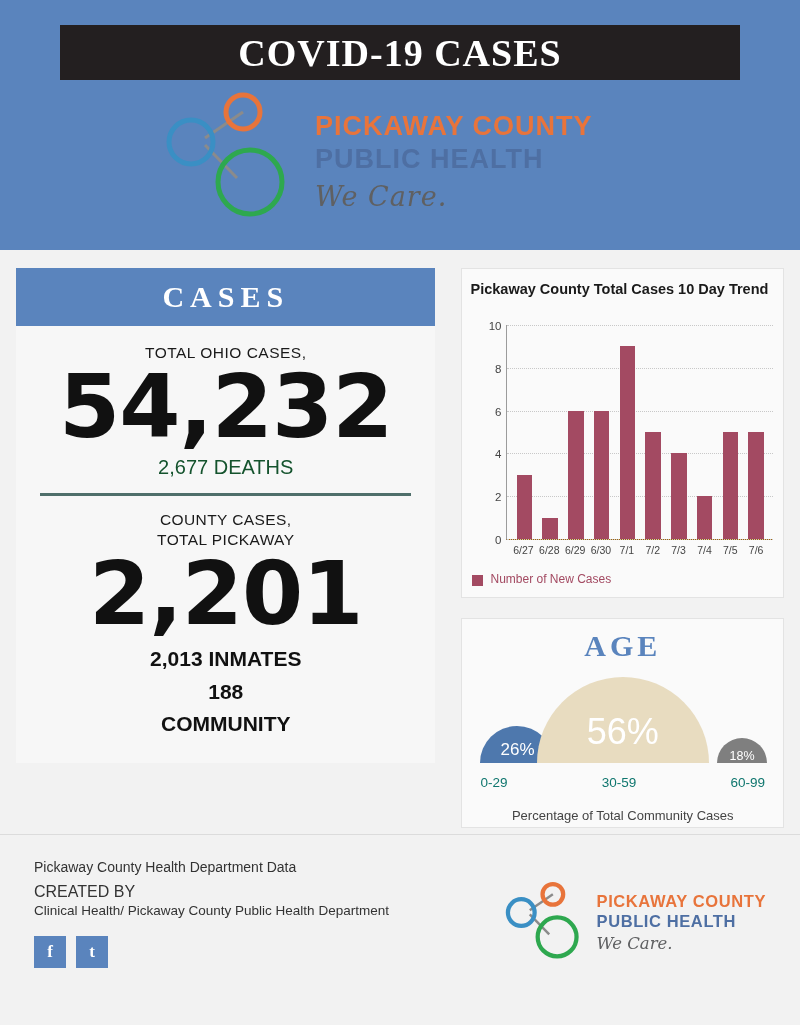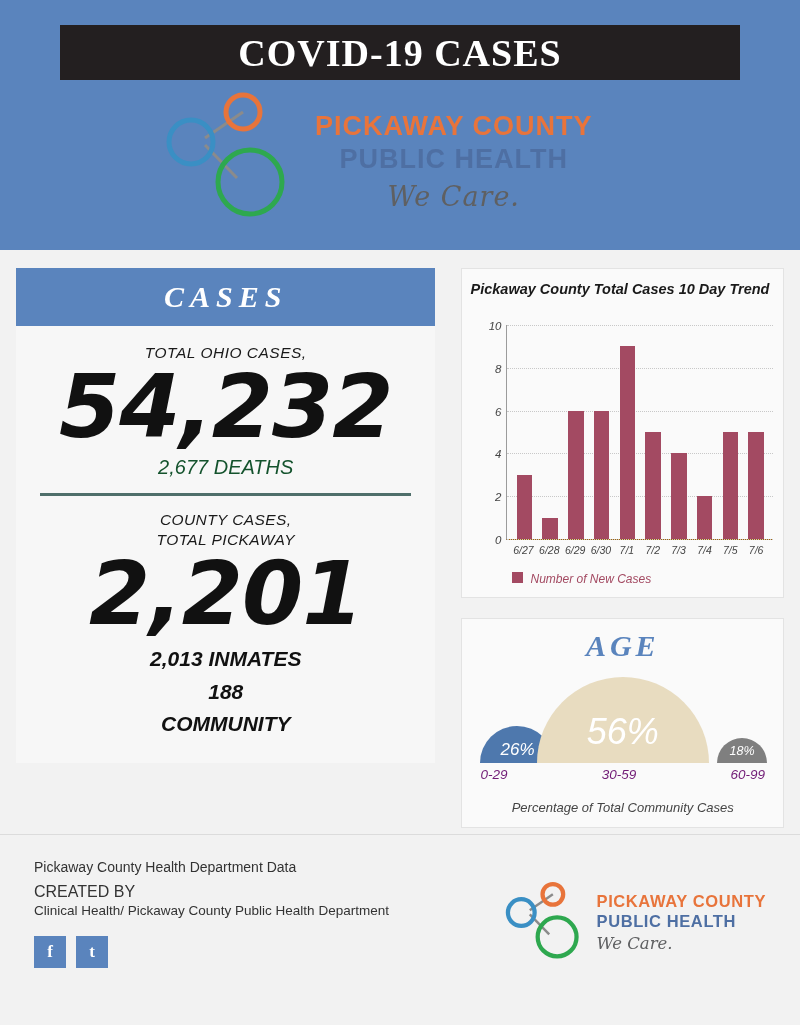--- a/index.html
+++ b/index.html
@@ -8,21 +8,20 @@
     font-family: "Liberation Sans", sans-serif;
     background: #f2f2f2;
     overflow: hidden;
   }
 
   
   .header {
     background: #5a84bd;
     height: 250px;
     position: relative;
-    text-align: center;
   }
   .title-bar {
     position: absolute;
     left: 60px; top: 25px;
     width: 680px; height: 55px;
     background: #231f20;
     display: flex; align-items: center; justify-content: center;
   }
   .title-bar h1 {
     font-family: "Liberation Serif", serif;
@@ -54,21 +53,20 @@
     margin-top: 6px;
     letter-spacing: 1px;
   }
 
   
   .content {
     display: flex;
     padding: 18px 16px 0 16px;
     gap: 26px;
     height: 584px;
-    font-style: italic;
   }
   .col-left { width: 424px; }
   .col-right { width: 326px; }
 
   
   .cases-card { background: #f7f7f7; }
   .cases-head {
     background: #5a84bd;
     height: 58px;
     display: flex; align-items: center; justify-content: center;
@@ -134,22 +132,22 @@
     display: flex; align-items: flex-end;
     padding: 0 4px;
   }
   .barcol { flex: 1; display: flex; justify-content: center; align-items: flex-end; height: 100%; }
   .bar { width: 60%; background: #a34a62; }
   .xlabels {
     display: flex; margin-left: 34px; padding: 4px 4px 0 4px;
   }
   .xlabels div { flex: 1; text-align: center; font-size: 10.5px; color: #444; }
   .legend {
-    margin-top: 16px; margin-left: 40px;
-    display: flex; align-items: flex-start; gap: 7px;
+    margin-top: 16px; 
+    display: flex; align-items: flex-end; gap: 7px;
   }
   .legend .sw { width: 11px; height: 11px; background: #a34a62; }
   .legend span { font-size: 12px; color: #a34a62; }
 
   
   .age-card {
     background: #fafafa;
     border: 1px solid #e3e3e3;
     margin-top: 20px;
     height: 210px;
@@ -180,28 +178,28 @@
     border-radius: 74px 74px 0 0;
     display: flex; align-items: center; justify-content: center;
     padding-top: 10px;
   }
   .circ-left span { font-size: 17px; color: #fff; }
   .circ-right {
     position: absolute; right: 16px; bottom: 0;
     width: 50px; height: 25px;
     background: #7f7f7f;
     border-radius: 50px 50px 0 0;
-    display: flex; align-items: flex-start; justify-content: center;
+    display: flex; align-items: flex-end; justify-content: center;
     padding-top: 6px;
   }
   .circ-right span { font-size: 12.5px; color: #fff; }
   .age-labels {
     display: flex; justify-content: space-between;
-    padding: 4px 18px 0 18px;
-    font-size: 13.5px; color: #701a75;
+    padding: 12px 18px 0 18px;
+    font-size: 13.5px; color: #0f766e;
   }
   .age-foot { margin-top: 18px; font-size: 13px; color: #444; }
 
   
   .footer {
     border-top: 1px solid #dcdcdc;
     height: 191px;
     padding: 22px 34px;
     position: relative;
     background: #f2f2f2;

